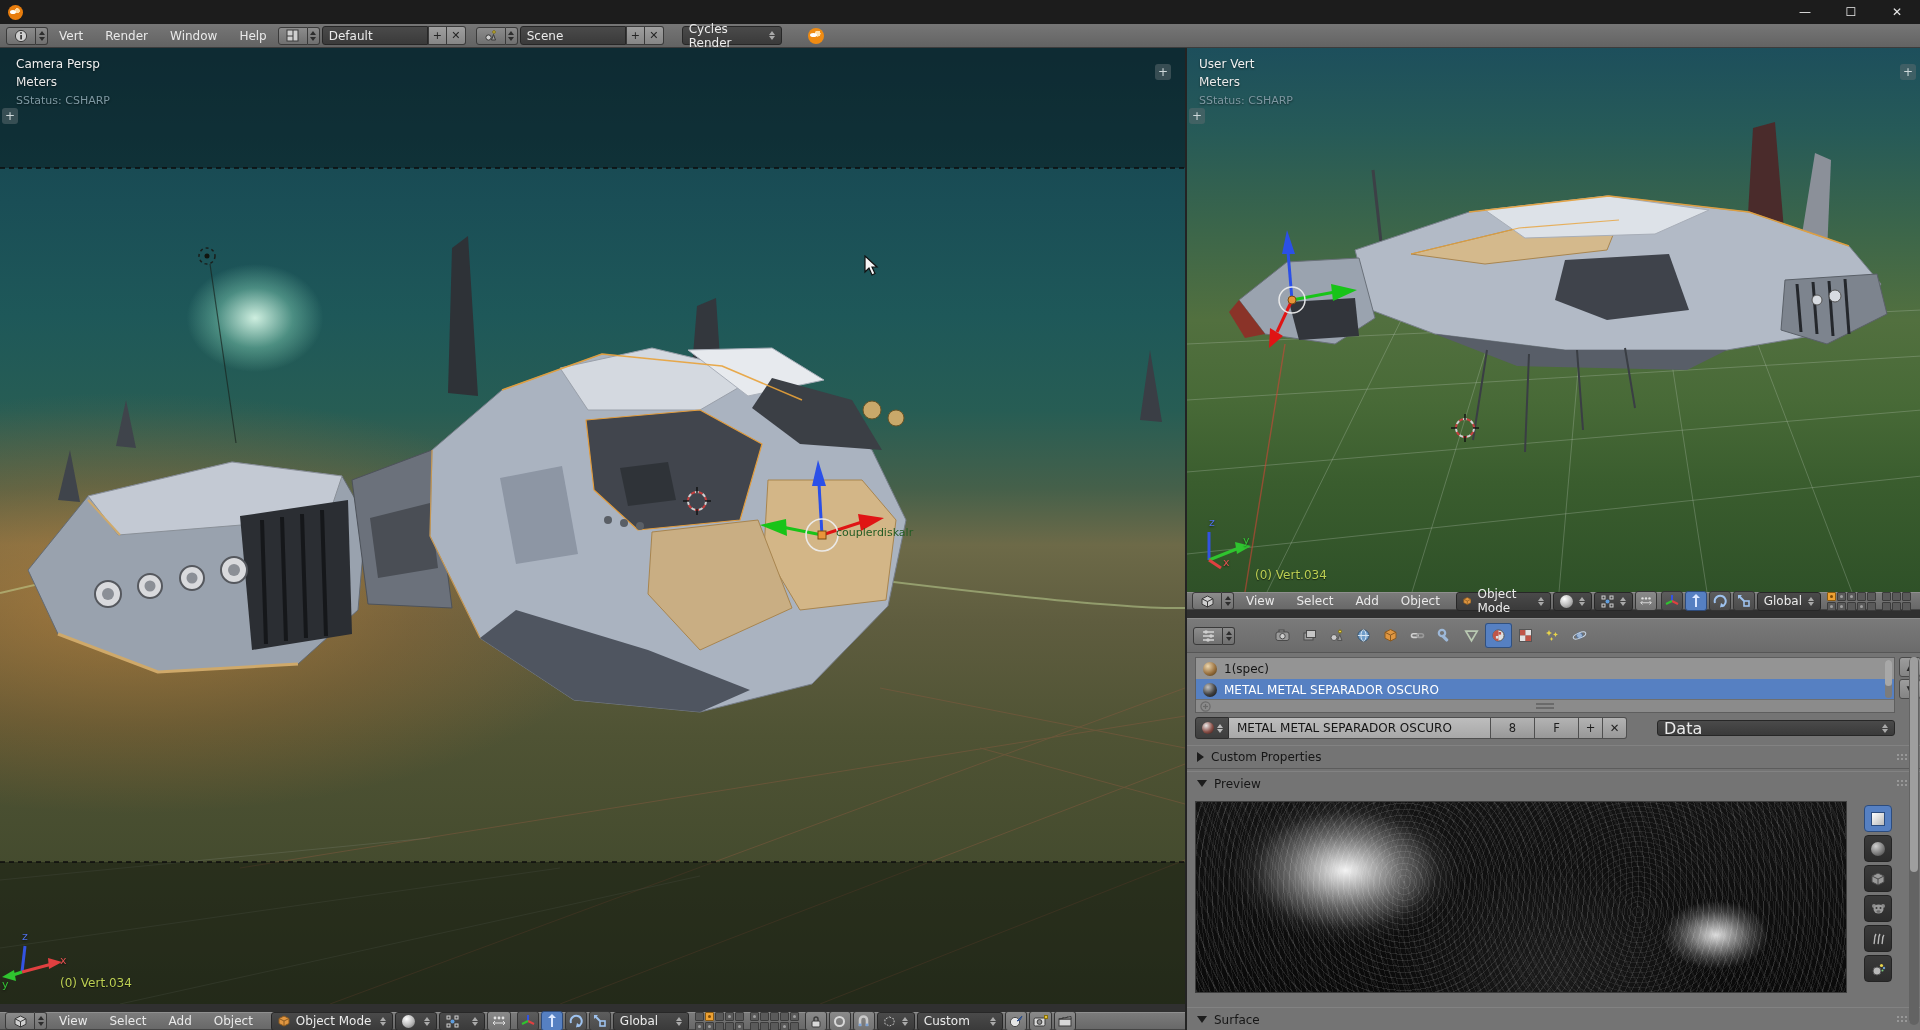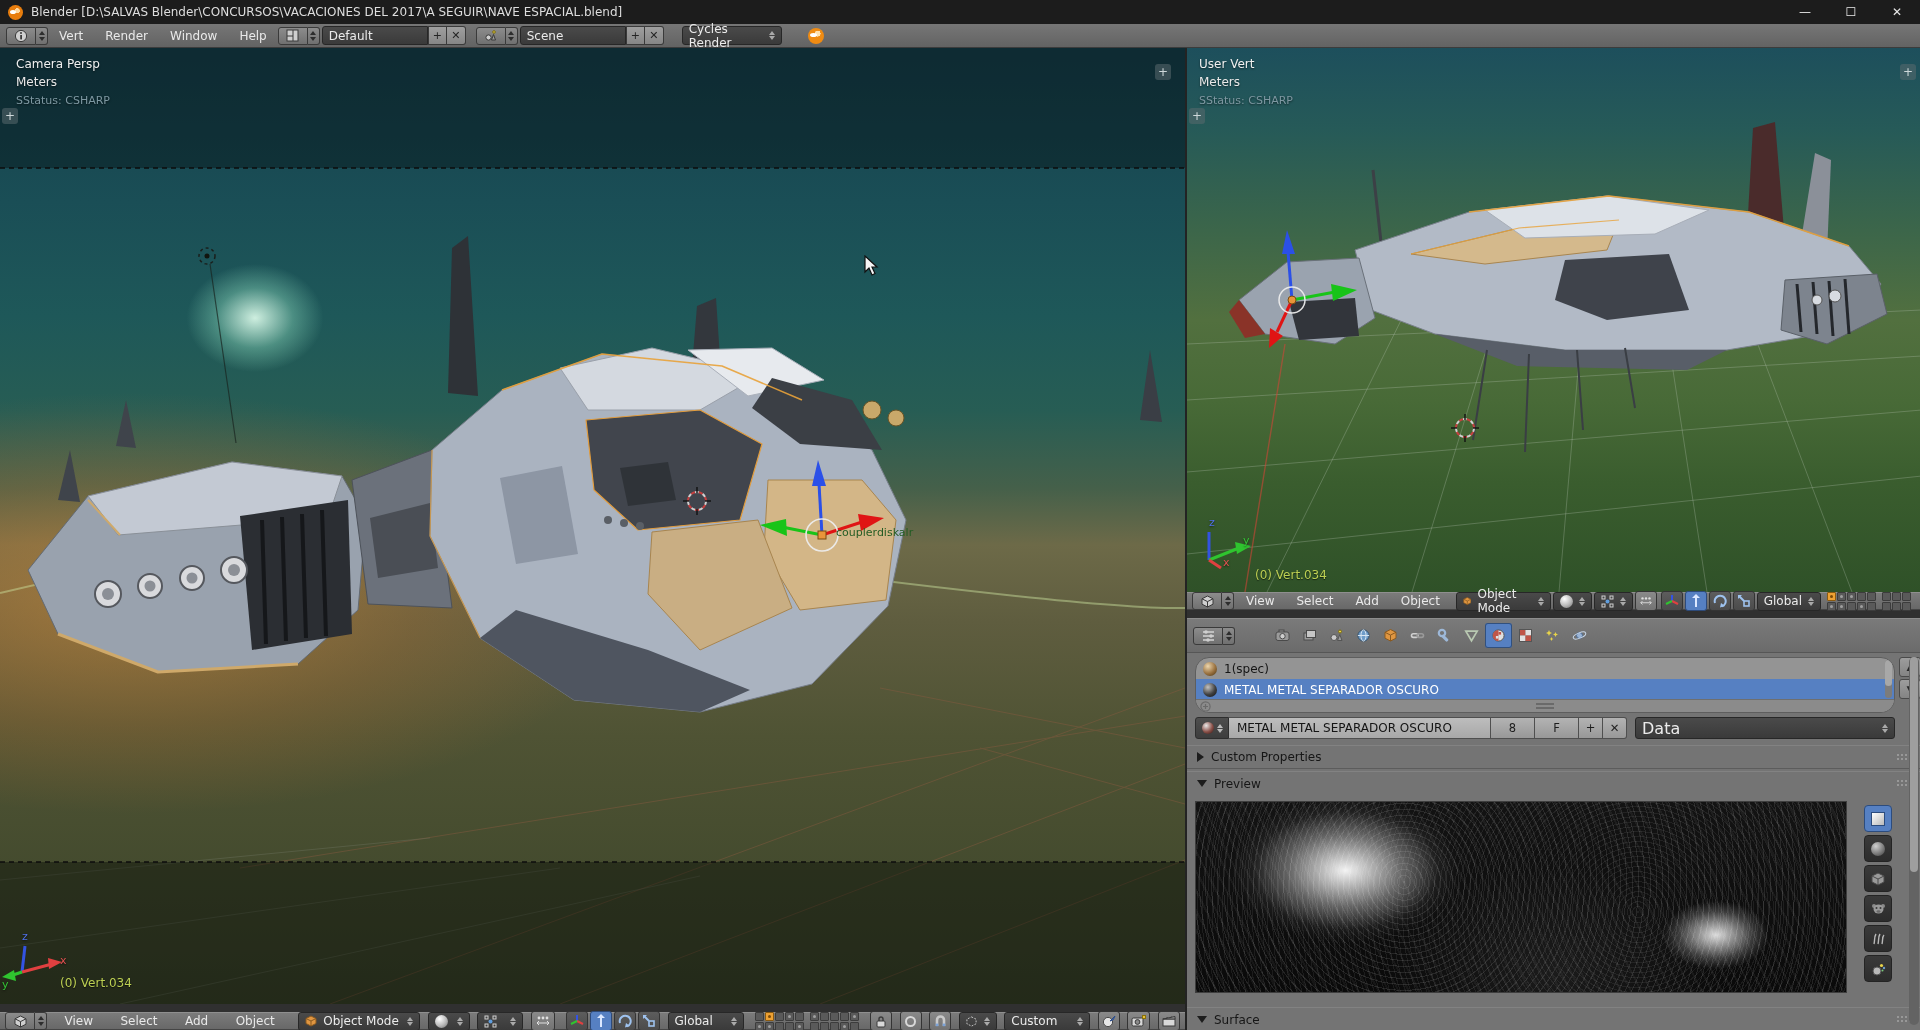--- a/index.html
+++ b/index.html
@@ -50,62 +50,62 @@
   .scene { position:absolute; overflow:hidden; }
   .ovl { position:absolute; font-size:12px; text-shadow:0 1px 2px rgba(0,0,0,.55); pointer-events:none; }
   .ovl.dim { color:#7e98a2; }
   .ovl.yellow { color:#bccf52; text-shadow:0 1px 1px rgba(0,0,0,.6); }
   .plus-w { position:absolute; width:16px; height:16px; border-radius:3px; background:rgba(90,105,110,.55);
     color:#cfd8da; font-size:12px; display:flex; align-items:center; justify-content:center; }
 
   
   .vpbar { position:absolute; left:0; width:100%; height:18px;
     background:linear-gradient(#7b7b7b,#686868); border-top:1px solid #8f8f8f; border-bottom:1px solid #454545;
-    display:flex; align-items:center; padding:0 5px; font-size:12px; gap:2px;justify-content:space-between; }
+    display:flex; align-items:center; padding:0 5px; font-size:12px; gap:2px; }
   .vpbar .menu { padding:0 10px; }
   .ibtn { height:20px; min-width:22px; border-radius:3px; border:1px solid #343434;
     background:linear-gradient(#5d5d5d,#4b4b4b); display:flex; align-items:center; justify-content:center; padding:0 3px; }
   .ibtn.on { background:#5680c2; border-color:#2d4a7a; }
   .ibtn.pale { background:linear-gradient(#8a8a8a,#737373); }
   .layers { display:flex; gap:6px; margin:0 4px; }
   .lgrp { display:grid; grid-template-columns:repeat(5,9px); grid-auto-rows:9px; gap:1px; }
   .lcell { background:#5a5a5a; border:1px solid #3c3c3c; border-radius:1px; position:relative; }
   .lcell.active { background:#eda133; border-color:#8a5a10; }
   .lcell.dot::after { content:""; position:absolute; left:2px; top:2px; right:2px; bottom:2px; border-radius:50%; background:#9f9f9f; }
   .lcell.active.dot::after { background:#7a4a08; }
 
   
   #props { position:absolute; left:0; top:570px; width:735px; height:412px; background:#747474; border-top:1px solid #8d8d8d; }
   #tabrow { position:absolute; left:0; top:0; width:100%; height:34px;
     background:linear-gradient(#7a7a7a,#6b6b6b); border-bottom:1px solid #565656;
     display:flex; align-items:center; padding-left:6px; }
   .tab { width:27px; height:25px; display:flex; align-items:center; justify-content:center; border-radius:3px; }
   .tab.active { background:#5680c2; box-shadow:inset 0 0 0 1px #31507e; }
   #slotbox { position:absolute; left:8px; top:38px; width:700px; height:56px; background:#949494;
-    border:1px solid #5e5e5e; border-radius:14px; overflow:hidden; }
+    border:1px solid #5e5e5e; border-radius:0; overflow:hidden; }
   .slot-row { height:21px; display:flex; align-items:center; gap:7px; padding:0 7px; font-size:12px; color:#151515; }
   .slot-row.selected { background:#5680c2; color:#fff; }
   .sphere-ico { width:14px; height:14px; border-radius:50%; flex:0 0 auto; }
   .sph-bronze { background:radial-gradient(circle at 35% 30%, #ecd6ae, #9a7240 55%, #45300f); }
   .sph-dark { background:radial-gradient(circle at 35% 30%, #c2c2c2, #414141 55%, #0d0d0d); }
   #slot-footer { position:absolute; left:0; bottom:0; width:100%; height:13px; background:#8b8b8b; border-top:1px solid #6f6f6f;
     display:flex; align-items:center; }
   .slot-scroll { position:absolute; right:2px; top:2px; width:7px; height:38px; background:#7c7c7c; border-radius:4px; }
   .slot-scroll .thumb { position:absolute; left:0; top:0; width:7px; height:26px; background:#a8a8a8; border-radius:4px; }
   .sbtn { width:22px; height:20px; border:1px solid #4a4a4a; border-radius:3px;
     background:linear-gradient(#9d9d9d,#848484); color:#2a2a2a; font-size:9px;
     display:flex; align-items:center; justify-content:center; }
   #datablock { position:absolute; left:8px; top:98px; width:700px; height:22px; display:flex; align-items:center; }
   .browse { width:34px; height:22px; border-radius:3px 0 0 3px; border:1px solid #2e2e2e;
     background:linear-gradient(#4e4e4e,#3d3d3d); display:flex; align-items:center; justify-content:center; gap:3px; }
   #db-name { width:262px; height:22px; background:linear-gradient(#bdbdbd,#a8a8a8); border:1px solid #4f4f4f; border-left:none;
     color:#141414; font-size:12px; display:flex; align-items:center; padding:0 8px; }
   .db-btn { height:22px; background:linear-gradient(#b3b3b3,#989898); border:1px solid #4f4f4f; border-left:none;
     color:#1d1d1d; font-size:11.5px; display:flex; align-items:center; justify-content:center; }
-  #db-data { margin-left:8px; flex:1; height:22px; }
+  #db-data { margin-left:30px; flex:1; height:16px; }
 
   .phead { position:absolute; left:0; width:100%; height:24px; display:flex; align-items:center;
     padding-left:10px; gap:7px; font-size:12px; color:#161616; border-top:1px solid #828282; border-bottom:1px solid #5c5c5c; }
   .exp-r { width:0; height:0; border-top:5px solid transparent; border-bottom:5px solid transparent; border-left:7px solid #1d1d1d; }
   .exp-d { width:0; height:0; border-left:5px solid transparent; border-right:5px solid transparent; border-top:7px solid #1d1d1d; }
   .grip { margin-left:auto; margin-right:10px; width:16px; height:9px;
     background-image:radial-gradient(#989898 1px, transparent 1.2px); background-size:4px 4px; }
 
   #preview-img { position:absolute; left:8px; top:182px; width:652px; height:192px; border:1px solid #3e3e3e;
     background:
@@ -125,21 +125,20 @@
   #props-scroll .thumb { position:absolute; left:1px; top:0; width:8px; height:215px; background:#9e9e9e; border-radius:5px; }
   svg { display:block; }
 </style>
 </head>
 <body>
 
 <div id="app">
 
   <div id="titlebar" class="abs">
     <span id="blender-logo"></span>
-    <span>Blender [D:\SALVAS Blender\CONCURSOS\VACACIONES DEL 2017\A SEGUIR\NAVE ESPACIAL.blend]</span>
     <div class="winbtns">
       <div class="winbtn">—</div>
       <div class="winbtn">☐</div>
       <div class="winbtn">✕</div>
     </div>
   </div>
 
   <div id="infobar" class="abs">
     <div style="display:flex;">
       <div class="ed-btn">

